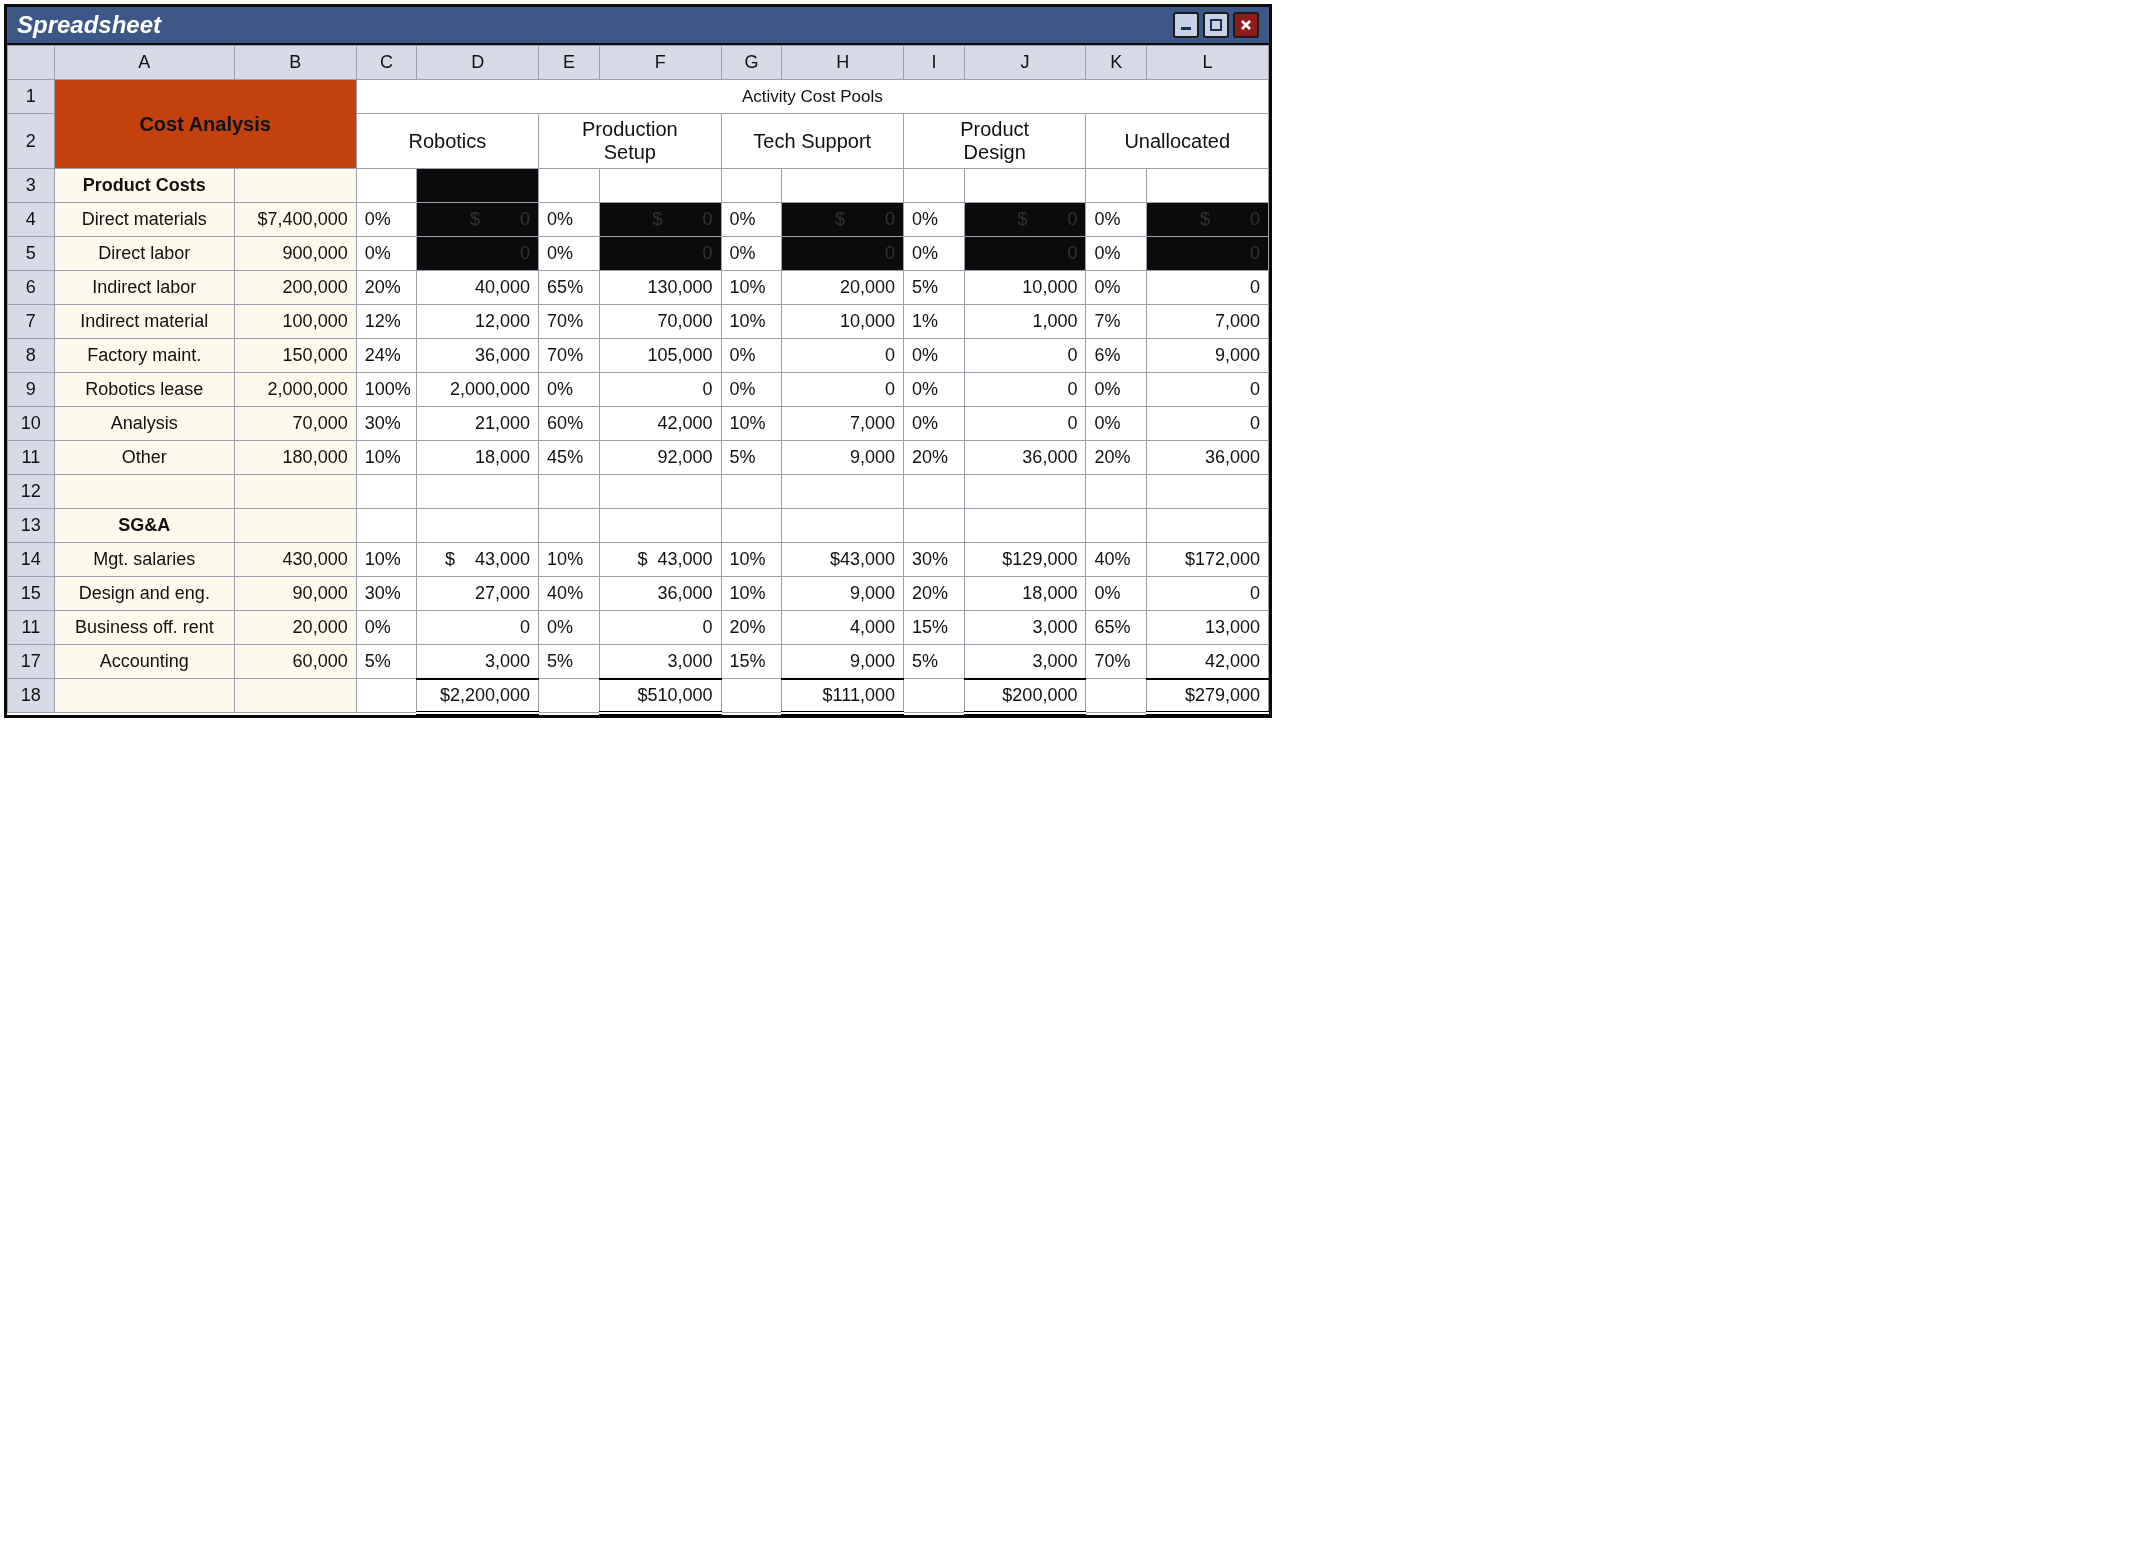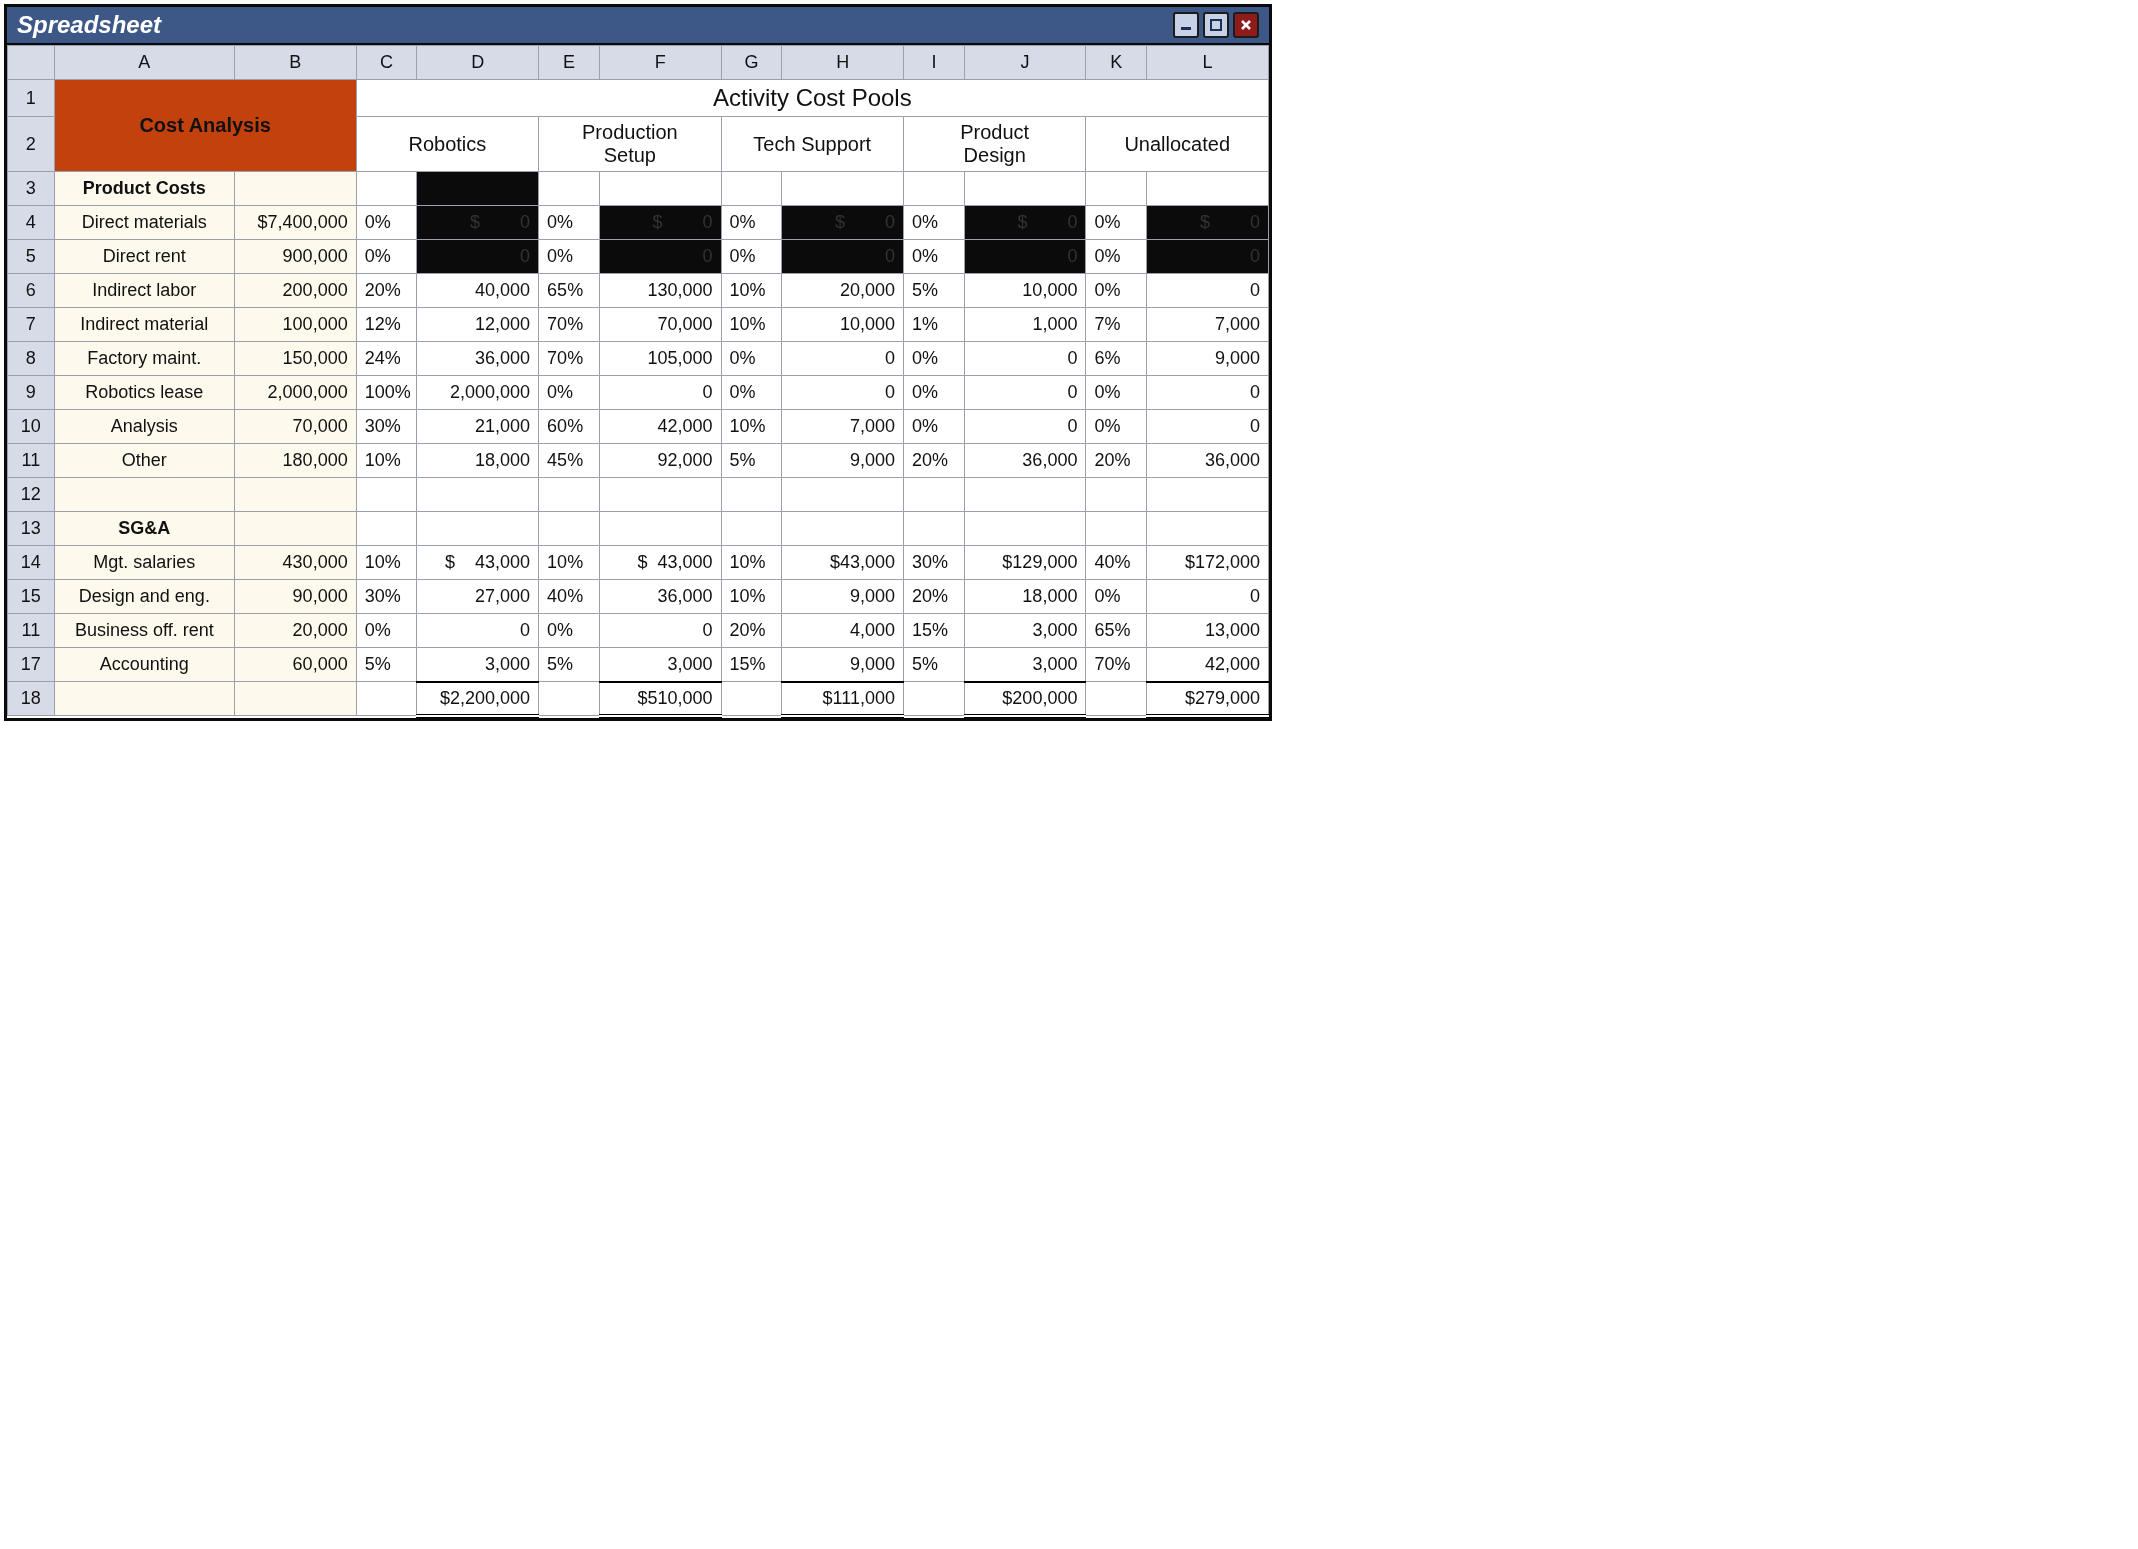--- a/index.html
+++ b/index.html
@@ -14,21 +14,21 @@
   .grid col.rn{width:46px;}
   .grid col.cA{width:178px;}
   .grid col.cB{width:120px;}
   .grid col.pct{width:60px;}
   .grid col.amt{width:120px;}
   .grid td,.grid th{border:1px solid #9aa0ad;padding:4px 8px;height:34px;box-sizing:border-box;vertical-align:middle;}
   .colhead{background:#d7dbe8;text-align:center;font-weight:400;border:1px solid #888;}
   .rownum{background:#d7dbe8;text-align:center;}
   .cream{background:#fdf9ed;}
   .costan{font-weight:bold;text-align:center;font-size:20px;background:#c2410c;}
-  .poolhdr{text-align:center;font-size:24px;background:#fff;}
+  .poolhdr{text-align:center;font-size:17px;background:#fff;}
   .poolsub{text-align:center;font-size:20px;background:#fff;border-bottom:2px solid #000;}
   .label{text-align:center;}
   .bold{font-weight:bold;}
   .num{text-align:right;font-variant-numeric:tabular-nums;}
   .pct{text-align:left;}
   .black{background:#0b0b0b;color:#333;}
   .dbl{border-top:2px solid #000 !important;border-bottom:4px double #000 !important;}
   .thinbot{border-bottom:1px solid #000 !important;}
   .corner{background:#d7dbe8;}
 </style>
@@ -137,21 +137,21 @@
       <td class="pct">0%</td>
       <td class="black num" style="white-space:pre;">$        0</td>
       <td class="pct">0%</td>
       <td class="black num" style="white-space:pre;">$        0</td>
       <td class="pct">0%</td>
       <td class="black num" style="white-space:pre;">$        0</td>
     </tr>
 
     <tr>
       <td class="rownum">5</td>
-      <td class="cream label">Direct rent</td>
+      <td class="cream label">Direct labor</td>
       <td class="cream num">900,000</td>
       <td class="pct">0%</td>
       <td class="black num">0</td>
       <td class="pct">0%</td>
       <td class="black num">0</td>
       <td class="pct">0%</td>
       <td class="black num">0</td>
       <td class="pct">0%</td>
       <td class="black num">0</td>
       <td class="pct">0%</td>

